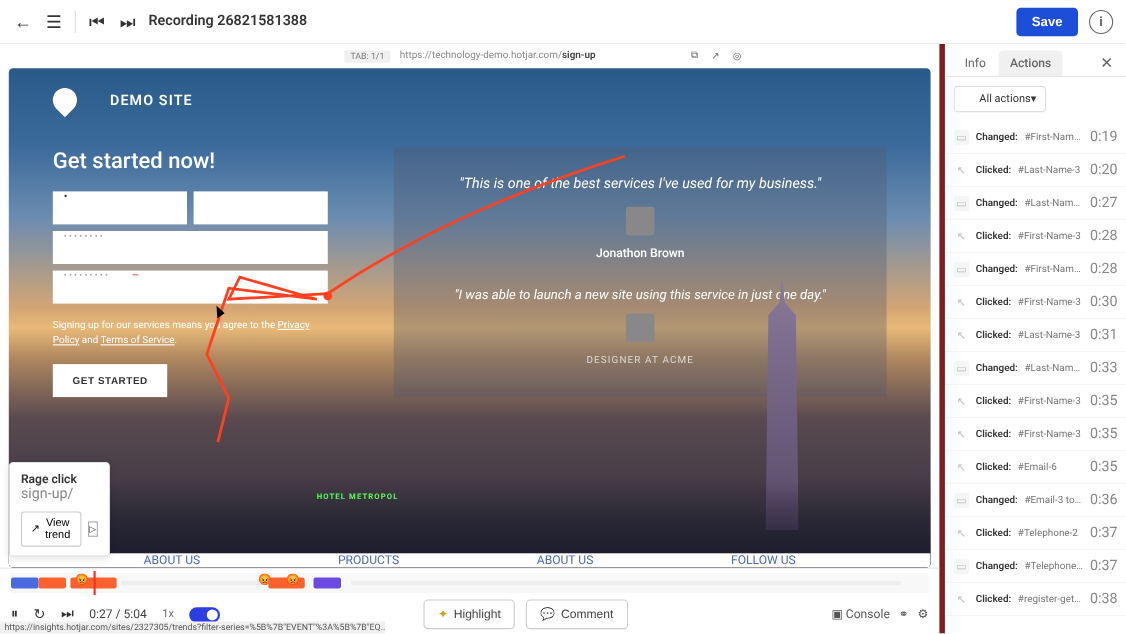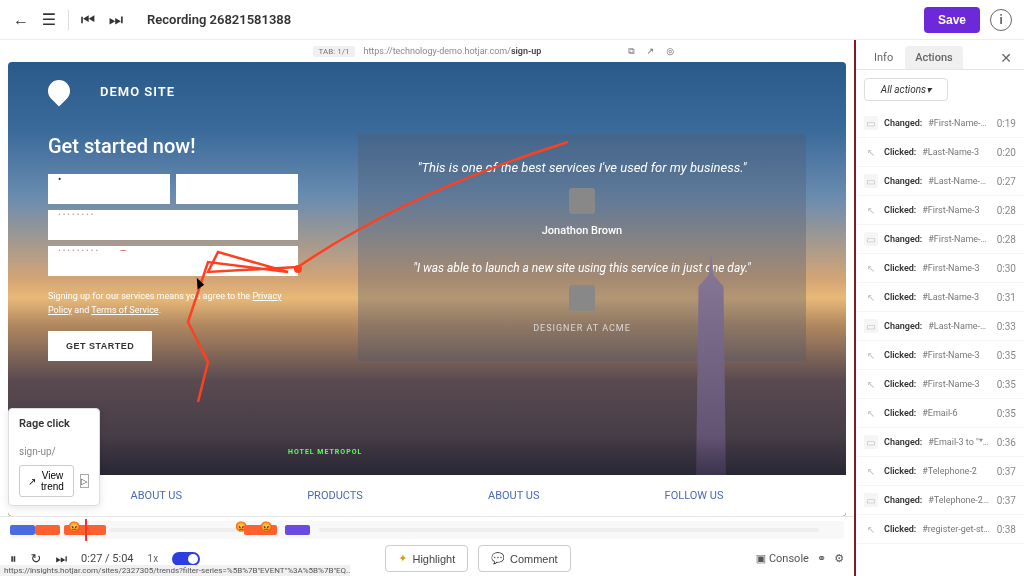--- a/index.html
+++ b/index.html
@@ -2,29 +2,29 @@
 <html><head>
 <meta charset="utf-8">
 <style>
 * { margin: 0; padding: 0; box-sizing: border-box; }
 body { font-family: -apple-system, BlinkMacSystemFont, 'Segoe UI', Roboto, sans-serif; background: #fff; color: #333; width: 1024px; height: 576px; overflow: hidden; position: relative; }
 
 
 .topbar { height: 40px; display: flex; align-items: center; padding: 0 12px; gap: 10px; border-bottom: 1px solid #eee; }
 .topbar .icon { width: 18px; height: 18px; display: flex; align-items: center; justify-content: center; color: #333; cursor: pointer; }
 .topbar .sep { width: 1px; height: 20px; background: #ddd; }
-.topbar .rec-title { font-size: 13px; font-weight: 600; margin-left: 12px; }
+.topbar .rec-title { font-size: 13px; font-weight: 600; }
 .topbar .spacer { flex: 1; }
-.btn-save { background: #6d28d9; color: #fff; border: none; padding: 6px 14px; border-radius: 4px; font-size: 12px; font-weight: 600; cursor: pointer; }
+.btn-save { background: #1d4ed8; color: #fff; border: none; padding: 6px 14px; border-radius: 4px; font-size: 12px; font-weight: 600; cursor: pointer; }
 .info-icon-top { width: 22px; height: 22px; border: 1.5px solid #666; border-radius: 50%; display: flex; align-items: center; justify-content: center; font-size: 12px; font-weight: 700; color: #666; cursor: pointer; }
 
 
 .main { display: flex; height: 536px; }
 .viewer { flex: 1; display: flex; flex-direction: column; position: relative; }
-.sidebar { width: 170px; border-left: 2px solid #7f1d1d; display: flex; flex-direction: column; background: #fff; }
+.sidebar { width: 170px; border-left: 5px solid #7f1d1d; display: flex; flex-direction: column; background: #fff; }
 
 
 .urlbar { height: 22px; display: flex; align-items: center; justify-content: center; gap: 8px; font-size: 9px; color: #777; padding: 2px 0; position: relative; }
 .urlbar .tab-badge { background: #f0f0f0; padding: 1px 6px; border-radius: 2px; font-size: 8px; }
 .urlbar .url-text { color: #888; }
 .urlbar .url-text b { color: #444; font-weight: 600; }
 .urlbar .url-icons { position: absolute; right: 180px; display: flex; gap: 12px; color: #666; }
 
 
 .preview { flex: 1; margin: 0 8px; border-radius: 4px; overflow: hidden; position: relative; background: linear-gradient(180deg, #2a5a8a 0%, #3a6a9a 15%, #6b8cb0 30%, #d4a574 48%, #e8b978 52%, #b08860 58%, #5a4a50 70%, #2a2a38 100%); }
@@ -52,31 +52,31 @@
 .author { font-size: 11px; font-weight: 500; }
 .role { font-size: 9px; letter-spacing: 1px; opacity: 0.7; margin-top: 2px; }
 .quote2 { font-size: 12px; font-style: italic; margin-top: 22px; line-height: 1.5; }
 
 .building { position: absolute; right: 60px; top: 130px; width: 150px; height: 290px; }
 .tower { position: absolute; bottom: 0; left: 50px; width: 50px; height: 230px; background: linear-gradient(180deg, #8a7a9a, #5a4a6a); clip-path: polygon(50% 0, 55% 10%, 75% 15%, 80% 100%, 20% 100%, 25% 15%, 45% 10%); }
 .city { position: absolute; bottom: 0; left: 0; right: 0; height: 120px; }
 .city::before { content: ''; position: absolute; bottom: 0; left: 0; right: 0; height: 80px; background: linear-gradient(0deg, #1a1a2a, transparent); }
 .hotel-sign { position: absolute; bottom: 60px; left: 280px; color: #5aff5a; font-size: 7px; font-weight: 700; letter-spacing: 1px; }
 
-.footer-links { display: flex; justify-content: space-around; padding: 14px 60px; background: #fff; font-size: 11px; color: #4a6ab8; }
+.footer-links { display: flex; justify-content: space-around; padding: 0 60px; background: #fff; font-size: 11px; color: #4a6ab8; }
 
 
 .trail { position: absolute; top: 0; left: 0; pointer-events: none; }
 .trail path { stroke: #ff4020; stroke-width: 2.5; fill: none; }
 .cursor-dot { position: absolute; left: 186px; top: 216px; width: 0; height: 0; border-left: 6px solid transparent; border-right: 2px solid transparent; border-bottom: 10px solid #000; transform: rotate(-35deg); }
 
 
 .rage-popup { position: absolute; left: 8px; bottom: 70px; background: #fff; border: 1px solid #ddd; border-radius: 4px; padding: 8px 10px; width: 92px; box-shadow: 0 2px 8px rgba(0,0,0,0.1); }
 .rage-title { font-size: 11px; font-weight: 600; }
-.rage-path { font-size: 10px; color: #888; margin-top: 16px; }
+.rage-path { font-size: 13px; color: #888; margin-top: 0; }
 .rage-actions { display: flex; align-items: center; gap: 6px; margin-top: 8px; }
 .view-trend { border: 1px solid #ccc; background: #fff; padding: 4px 8px; font-size: 10px; cursor: pointer; border-radius: 3px; display: flex; align-items: center; gap: 4px; }
 .play-outline { width: 14px; height: 14px; border: 1px solid #aaa; display: flex; align-items: center; justify-content: center; font-size: 8px; }
 
 
 .timeline-area { height: 60px; border-top: 1px solid #e5e5e5; padding: 4px 10px 0; }
 .timeline { height: 18px; position: relative; background: #f8f8f8; margin-bottom: 6px; }
 .tl-seg { position: absolute; height: 10px; top: 4px; border-radius: 2px; }
 .marker { position: absolute; top: 0; width: 12px; height: 14px; font-size: 10px; }
 .controls { display: flex; align-items: center; gap: 14px; font-size: 11px; }
@@ -90,27 +90,27 @@
 .btn-outline .sparkle { color: #d4a017; }
 .right-ctrl { display: flex; align-items: center; gap: 8px; font-size: 11px; color: #555; }
 
 .statusbar { position: absolute; bottom: 0; left: 0; background: #f0f0f0; font-size: 8px; color: #555; padding: 1px 4px; max-width: 350px; overflow: hidden; white-space: nowrap; }
 
 
 .sb-tabs { display: flex; border-bottom: 1px solid #e5e5e5; padding: 6px 8px 0; gap: 2px; align-items: center; }
 .sb-tab { padding: 5px 10px; font-size: 11px; color: #666; cursor: pointer; }
 .sb-tab.active { background: #f0f0f0; border-radius: 4px 4px 0 0; font-weight: 500; }
 .sb-close { margin-left: auto; font-size: 14px; color: #666; cursor: pointer; padding: 0 4px; }
-.sb-filter { margin: 8px; border: 1px solid #ddd; border-radius: 4px; padding: 5px 8px; font-size: 10px; display: flex; align-items: center; justify-content: center; cursor: pointer; width: 84px; font-style: italic; }
+.sb-filter { margin: 8px; border: 1px solid #ddd; border-radius: 4px; padding: 5px 8px; font-size: 10px; display: flex; align-items: center; justify-content: flex-end; cursor: pointer; width: 84px; }
 .sb-events { flex: 1; overflow-y: auto; }
 .sb-event { display: flex; align-items: center; padding: 7px 8px; gap: 6px; font-size: 9px; border-bottom: 1px solid #f5f5f5; }
 .sb-event .ev-icon { width: 14px; height: 14px; display: flex; align-items: center; justify-content: center; color: #bbb; font-size: 10px;}
 .sb-event .ev-type { font-weight: 600; }
 .sb-event .ev-target { color: #777; flex: 1; overflow: hidden; text-overflow: ellipsis; white-space: nowrap; }
-.sb-event .ev-time { color: #888; font-size: 10px; }
+.sb-event .ev-time { color: #888; font-size: 13px; }
 .sb-event.changed .ev-icon { background: #f5f5f5; border-radius: 2px; }
 </style>
 </head>
 <body>
 
 <div class="topbar">
   <span class="icon">←</span>
   <span class="icon">☰</span>
   <span class="sep"></span>
   <span class="icon">⏮</span>

